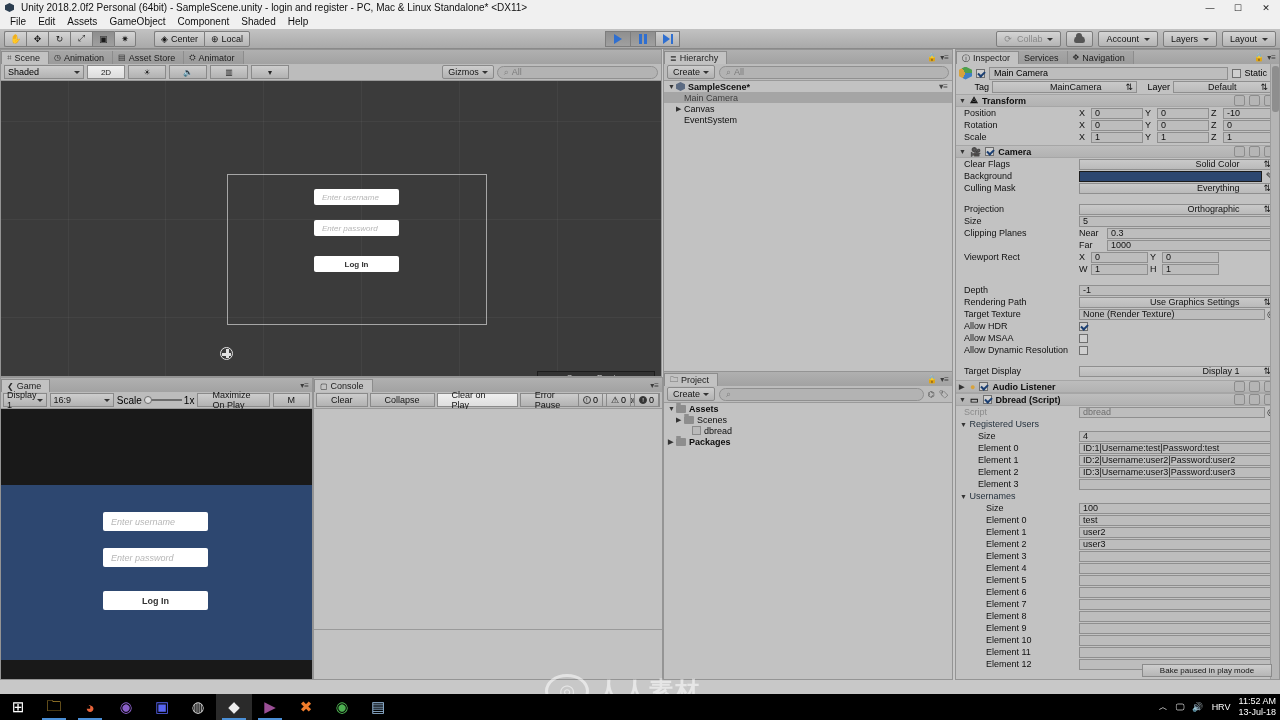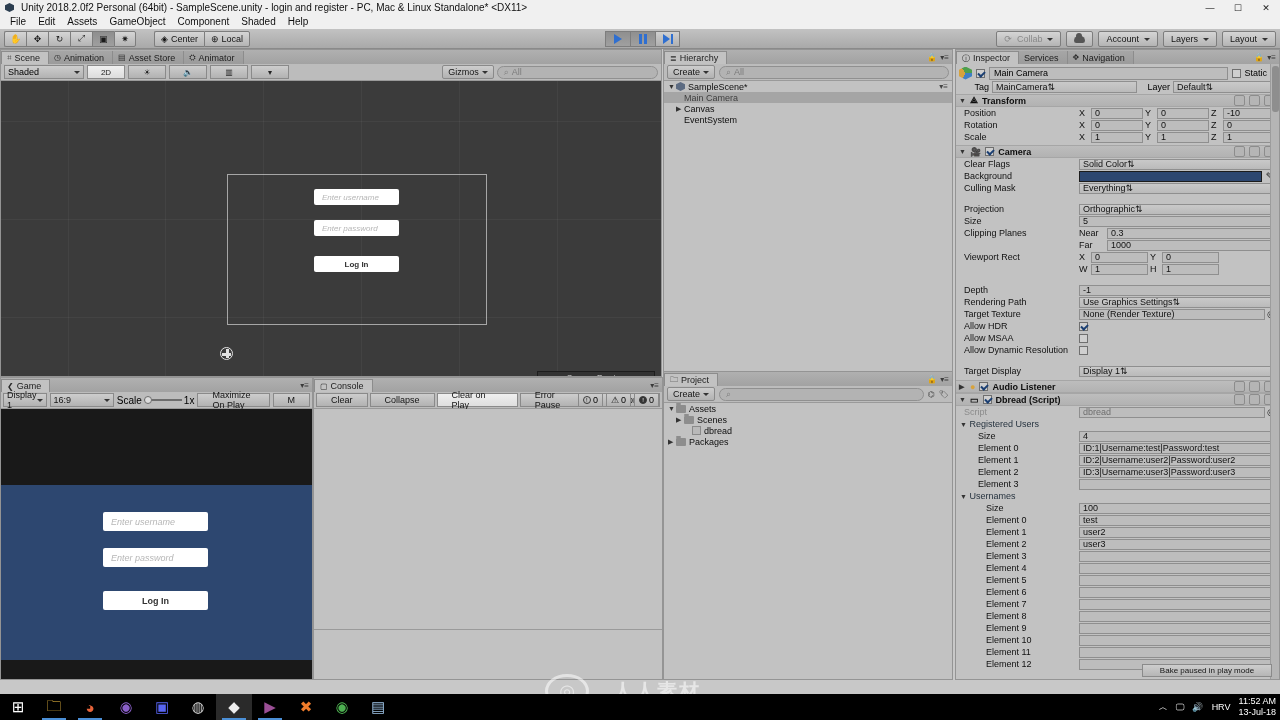--- a/index.html
+++ b/index.html
@@ -171,21 +171,21 @@
   #hierarchy { left:663px; top:49px; width:290px; height:328px; }
   .tree { position:absolute; left:0; top:31px; right:0; bottom:0; background:#c2c2c2;
           overflow:hidden; }
   .row { height:11px; display:flex; align-items:center; font-size:9px; color:#0e0e0e;
          padding-left:4px; }
   .row.sel { background:#a5a5a5; color:#3f3f3f; }
   .arrow { width:8px; font-size:7px; color:#333; display:inline-block; }
   .scene-ico { width:9px;height:9px;margin-right:3px; position:relative;}
   .scene-ico::before{content:"";position:absolute;left:0;top:0;width:9px;height:9px;
     background:#5c6b82; clip-path:polygon(50% 0,100% 25%,100% 75%,50% 100%,0 75%,0 25%);}
-  .row.bold { font-weight:normal; }
+  .row.bold { font-weight:bold; }
   .row-right { position:absolute; right:4px; font-size:8px; color:#444;}
 
   
   #project { left:663px; top:371px; width:290px; height:309px; }
   .folder { width:10px; height:8px; background:#8d8d8d; border-radius:1px; margin-right:3px;
             position:relative; }
   .folder::before{content:"";position:absolute;left:0;top:-2px;width:5px;height:2px;background:#8d8d8d;border-radius:1px;}
   .scriptico{ width:9px;height:9px; margin-right:3px; background:#b9b9b9; border:1px solid #8a8a8a;}
 
   
@@ -199,22 +199,22 @@
   .chk { width:9px;height:9px;border:1px solid #6f6f6f;background:#cfcfcf;display:inline-block;
          position:relative;}
   .chk.on::after{content:"";position:absolute;left:1px;top:1px;width:5px;height:3px;
          border-left:2px solid #1b3f73;border-bottom:2px solid #1b3f73;transform:rotate(-45deg);}
   .namefield { flex:1; height:13px; background:#bdbdbd; border:1px solid #8f8f8f;
                display:flex;align-items:center;padding-left:4px;font-size:9px;}
   .staticbox { display:flex; align-items:center; gap:3px; font-size:9px; }
   .taglayer { height:14px; display:flex; align-items:center; gap:3px; padding:0 3px;
               font-size:9px; }
   .dd { height:12px; background:linear-gradient(#c9c9c9,#bababa); border:1px solid #8f8f8f;
-        display:flex; align-items:center; justify-content:flex-start; padding:0 3px;
-        font-size:9px; color:#111; }
+        display:flex; align-items:center; justify-content:flex-end; padding:0 3px;
+        font-size:9px; color:#111;gap:24px; }
   .comp-head { height:13px; background:linear-gradient(#bdbdbd,#b2b2b2);
                border-top:1px solid #a6a6a6; border-bottom:1px solid #a6a6a6;
                display:flex; align-items:center; gap:4px; padding:0 3px; font-size:9px;
                font-weight:bold; color:#0d0d0d;}
   .foldarrow { font-size:7px; color:#333; width:7px; }
   .comp-icons { position:absolute; right:4px; display:flex; gap:4px; align-items:center; }
   .ci { width:11px;height:11px;background:#b5b5b5;border:1px solid #8c8c8c;border-radius:2px;}
   .prow { height:12px; display:flex; align-items:center; font-size:9px; color:#111; }
   .plabel { width:123px; padding-left:8px; }
   .pval { flex:1; display:flex; gap:2px; align-items:center; padding-right:4px;}
@@ -241,21 +241,21 @@
          position:relative; }
   .tbi.active { background:#2a2a2a; }
   .tbi .ul { position:absolute; bottom:0; left:6px; width:24px; height:2px; background:#4b8fd6;}
   .tray { position:absolute; right:4px; top:0; height:26px; display:flex; align-items:center;
           gap:8px; color:#fff; font-size:9px; }
   .clock { text-align:center; line-height:11px; font-size:9px; color:#fff; }
   .wm { position:absolute; left:545px; bottom:12px; display:flex; align-items:center;
         gap:8px; opacity:.55; }
   .wm-logo { width:44px;height:34px; border:3px solid #fff; border-radius:50%;
              display:flex;align-items:center;justify-content:center;color:#fff;font-size:18px;}
-  .wm-text { color:#fff; font-size:20px; font-weight:bold; letter-spacing:2px;margin-left:16px;}
+  .wm-text { color:#fff; font-size:24px; font-weight:bold; letter-spacing:2px;}
 </style>
 </head>
 <body>
 
 <div class="app">
 
   <div class="titlebar">
     <div class="tb-icon"></div>
     <div class="tb-text">Unity 2018.2.0f2 Personal (64bit) - SampleScene.unity - login and register - PC, Mac &amp; Linux Standalone* &lt;DX11&gt;</div>
     <div class="winbtns">

